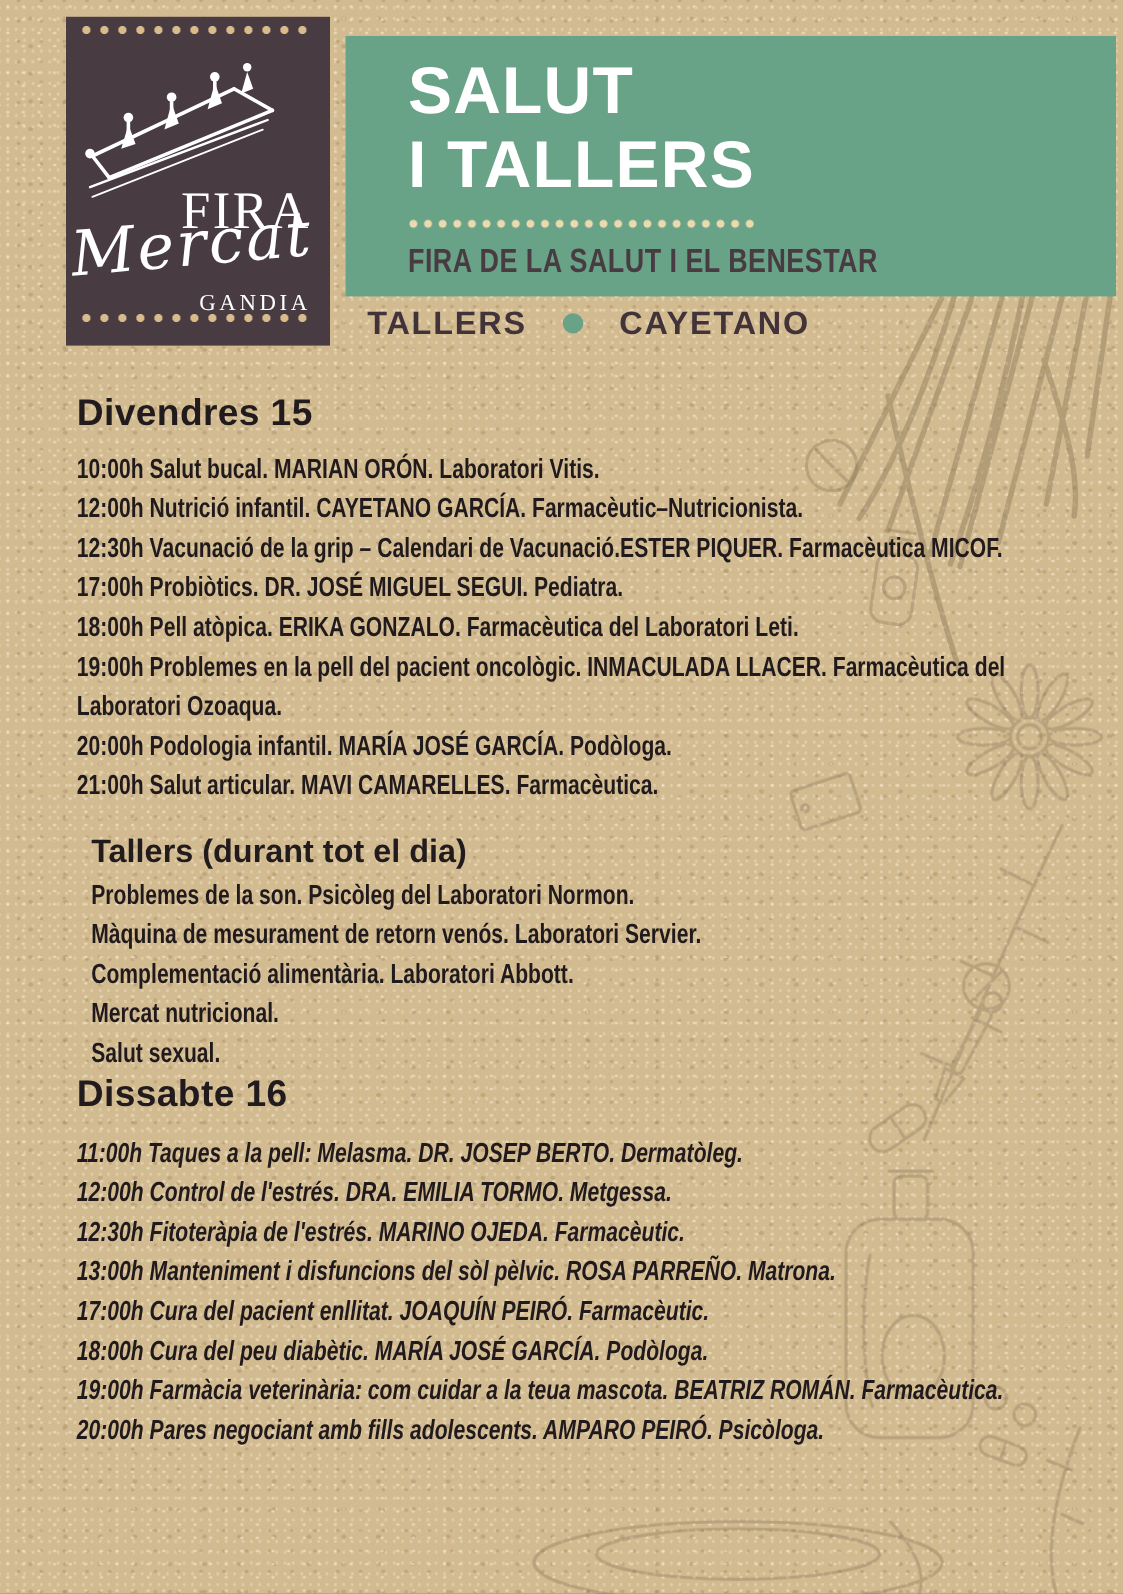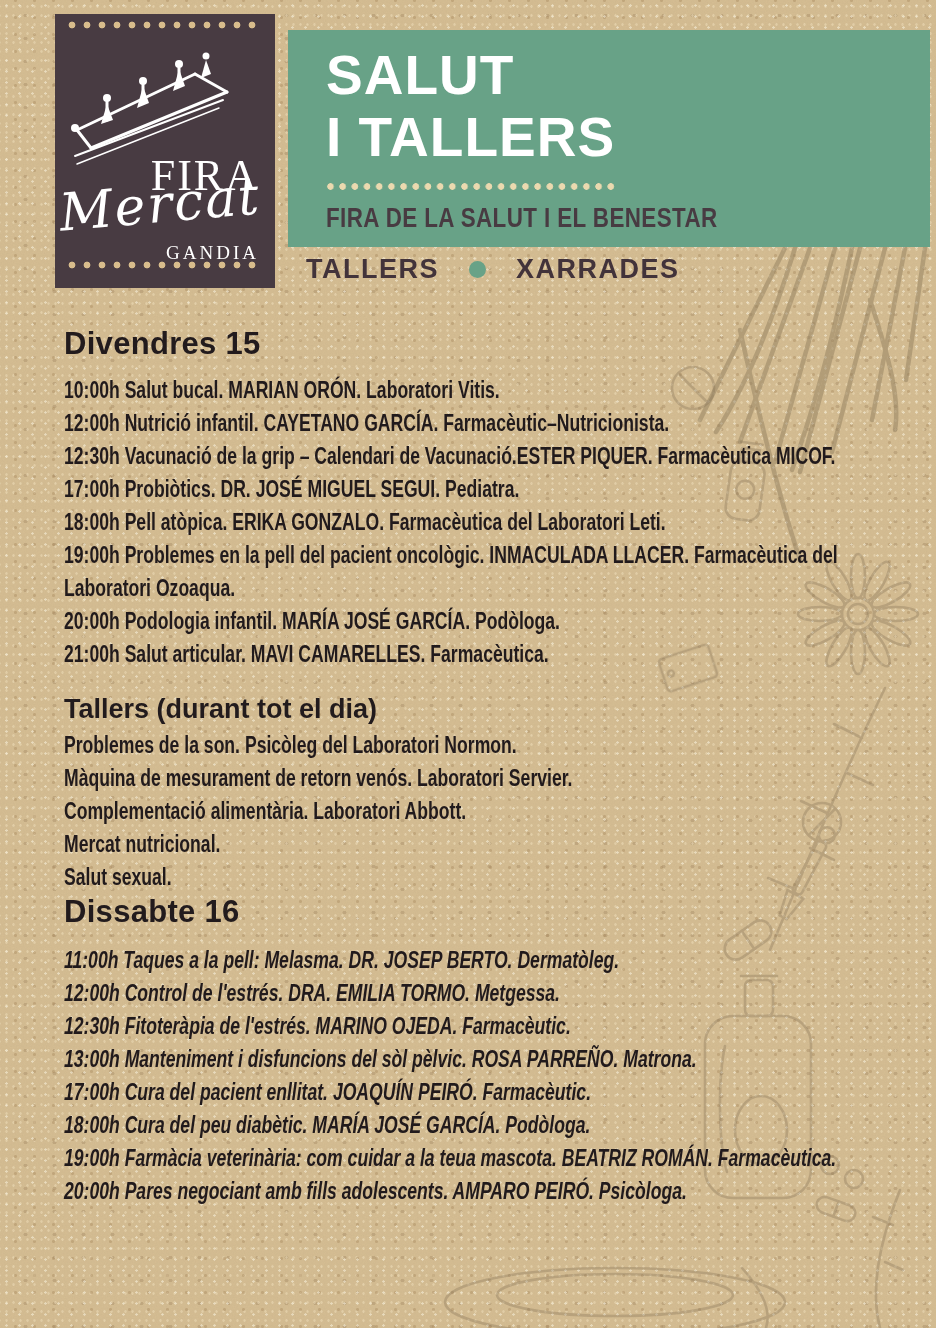--- a/index.html
+++ b/index.html
@@ -23,41 +23,41 @@
     background-size:15px 10px;}
   .dotrow.top{top:6px}.dotrow.bottom{top:246px}
   .logo-fira{position:absolute;right:16px;top:140px;color:#fff;font-family:"Liberation Serif",serif;
     font-size:44px;letter-spacing:2px;line-height:1;}
   .logo-mercat{position:absolute;left:4px;top:164px;color:#fff;font-family:"DejaVu Serif",serif;
     font-style:italic;font-size:52px;line-height:1;transform:rotate(-5deg);letter-spacing:2px;}
   .logo-gandia{position:absolute;right:16px;top:228px;color:#fff;font-family:"Liberation Serif",serif;
     font-size:19px;letter-spacing:3px;}
   
   .header{position:absolute;left:288px;top:30px;width:642px;height:217px;background:#68A287;
-    box-sizing:border-box;padding:14px 0 0 38px;}
+    box-sizing:border-box;padding:14px 0 0 52px;}
   .title{color:#fff;font-size:55px;line-height:62px;font-weight:800;letter-spacing:1px;margin:0;}
   .hdots{margin-top:14px;width:290px;height:9px;background-repeat:repeat-x;
     background-image:radial-gradient(circle at 4.5px 4.5px,#EBD9AF 3px,transparent 3.6px);
     background-size:12.2px 9px;}
   .subtitle{margin-top:11px;color:#483B42;font-size:28px;font-weight:700;letter-spacing:.5px;
     width:125%;transform:scaleX(.8);transform-origin:0 0;white-space:nowrap;}
   
   .tagline{position:absolute;left:306px;top:254px;display:flex;align-items:center;
     color:#42333A;font-size:27px;font-weight:800;letter-spacing:1.5px;}
   .gdot{display:inline-block;width:17px;height:17px;border-radius:50%;background:#68A287;margin:0 30px;}
   
   .schedule{position:absolute;left:64px;top:300px;width:862px;}
   h2.day{font-size:31px;line-height:36px;margin:0;font-weight:800;color:#221B1D;letter-spacing:.3px;}
   h3.sub{font-size:27px;line-height:32px;margin:0 0 4px 0;font-weight:800;color:#221B1D;}
   p.item{font-size:23px;line-height:33px;margin:0;font-weight:700;color:#211A1C;
     width:1120px;transform:scaleX(.765);transform-origin:0 0;}
   .sec-dijous .items{margin-top:10px;}
   .sec-divendres{margin-top:26px;}
   .sec-divendres .items{margin-top:12px;}
-  .sec-tallers{margin-top:22px;}
+  .sec-tallers{margin-top:22px;margin-left:12px;}
   .sec-dissabte{}
   .sec-dissabte .items{margin-top:14px;font-style:italic;}
 </style>
 </head>
 <body>
 
 <div class="poster">
 
   <svg class="sketch-layer" width="936" height="1328" viewBox="0 0 936 1328">
     <defs>
@@ -193,21 +193,21 @@
   <div class="header">
     <h1 class="title">SALUT</h1>
     <h1 class="title">I TALLERS</h1>
     <div class="hdots"></div>
     <div class="subtitle">FIRA DE LA SALUT I EL BENESTAR</div>
   </div>
 
   <div class="tagline">
     <span>TALLERS</span>
     <span class="gdot"></span>
-    <span>XARRADES</span>
+    <span>CAYETANO</span>
   </div>
 
   <main class="schedule">
 
 
     <section class="sec-divendres">
       <h2 class="day">Divendres 15</h2>
       <div class="items">
         <p class="item">10:00h Salut bucal. MARIAN ORÓN. Laboratori Vitis.</p>
         <p class="item">12:00h Nutrició infantil. CAYETANO GARCÍA. Farmacèutic–Nutricionista.</p>

